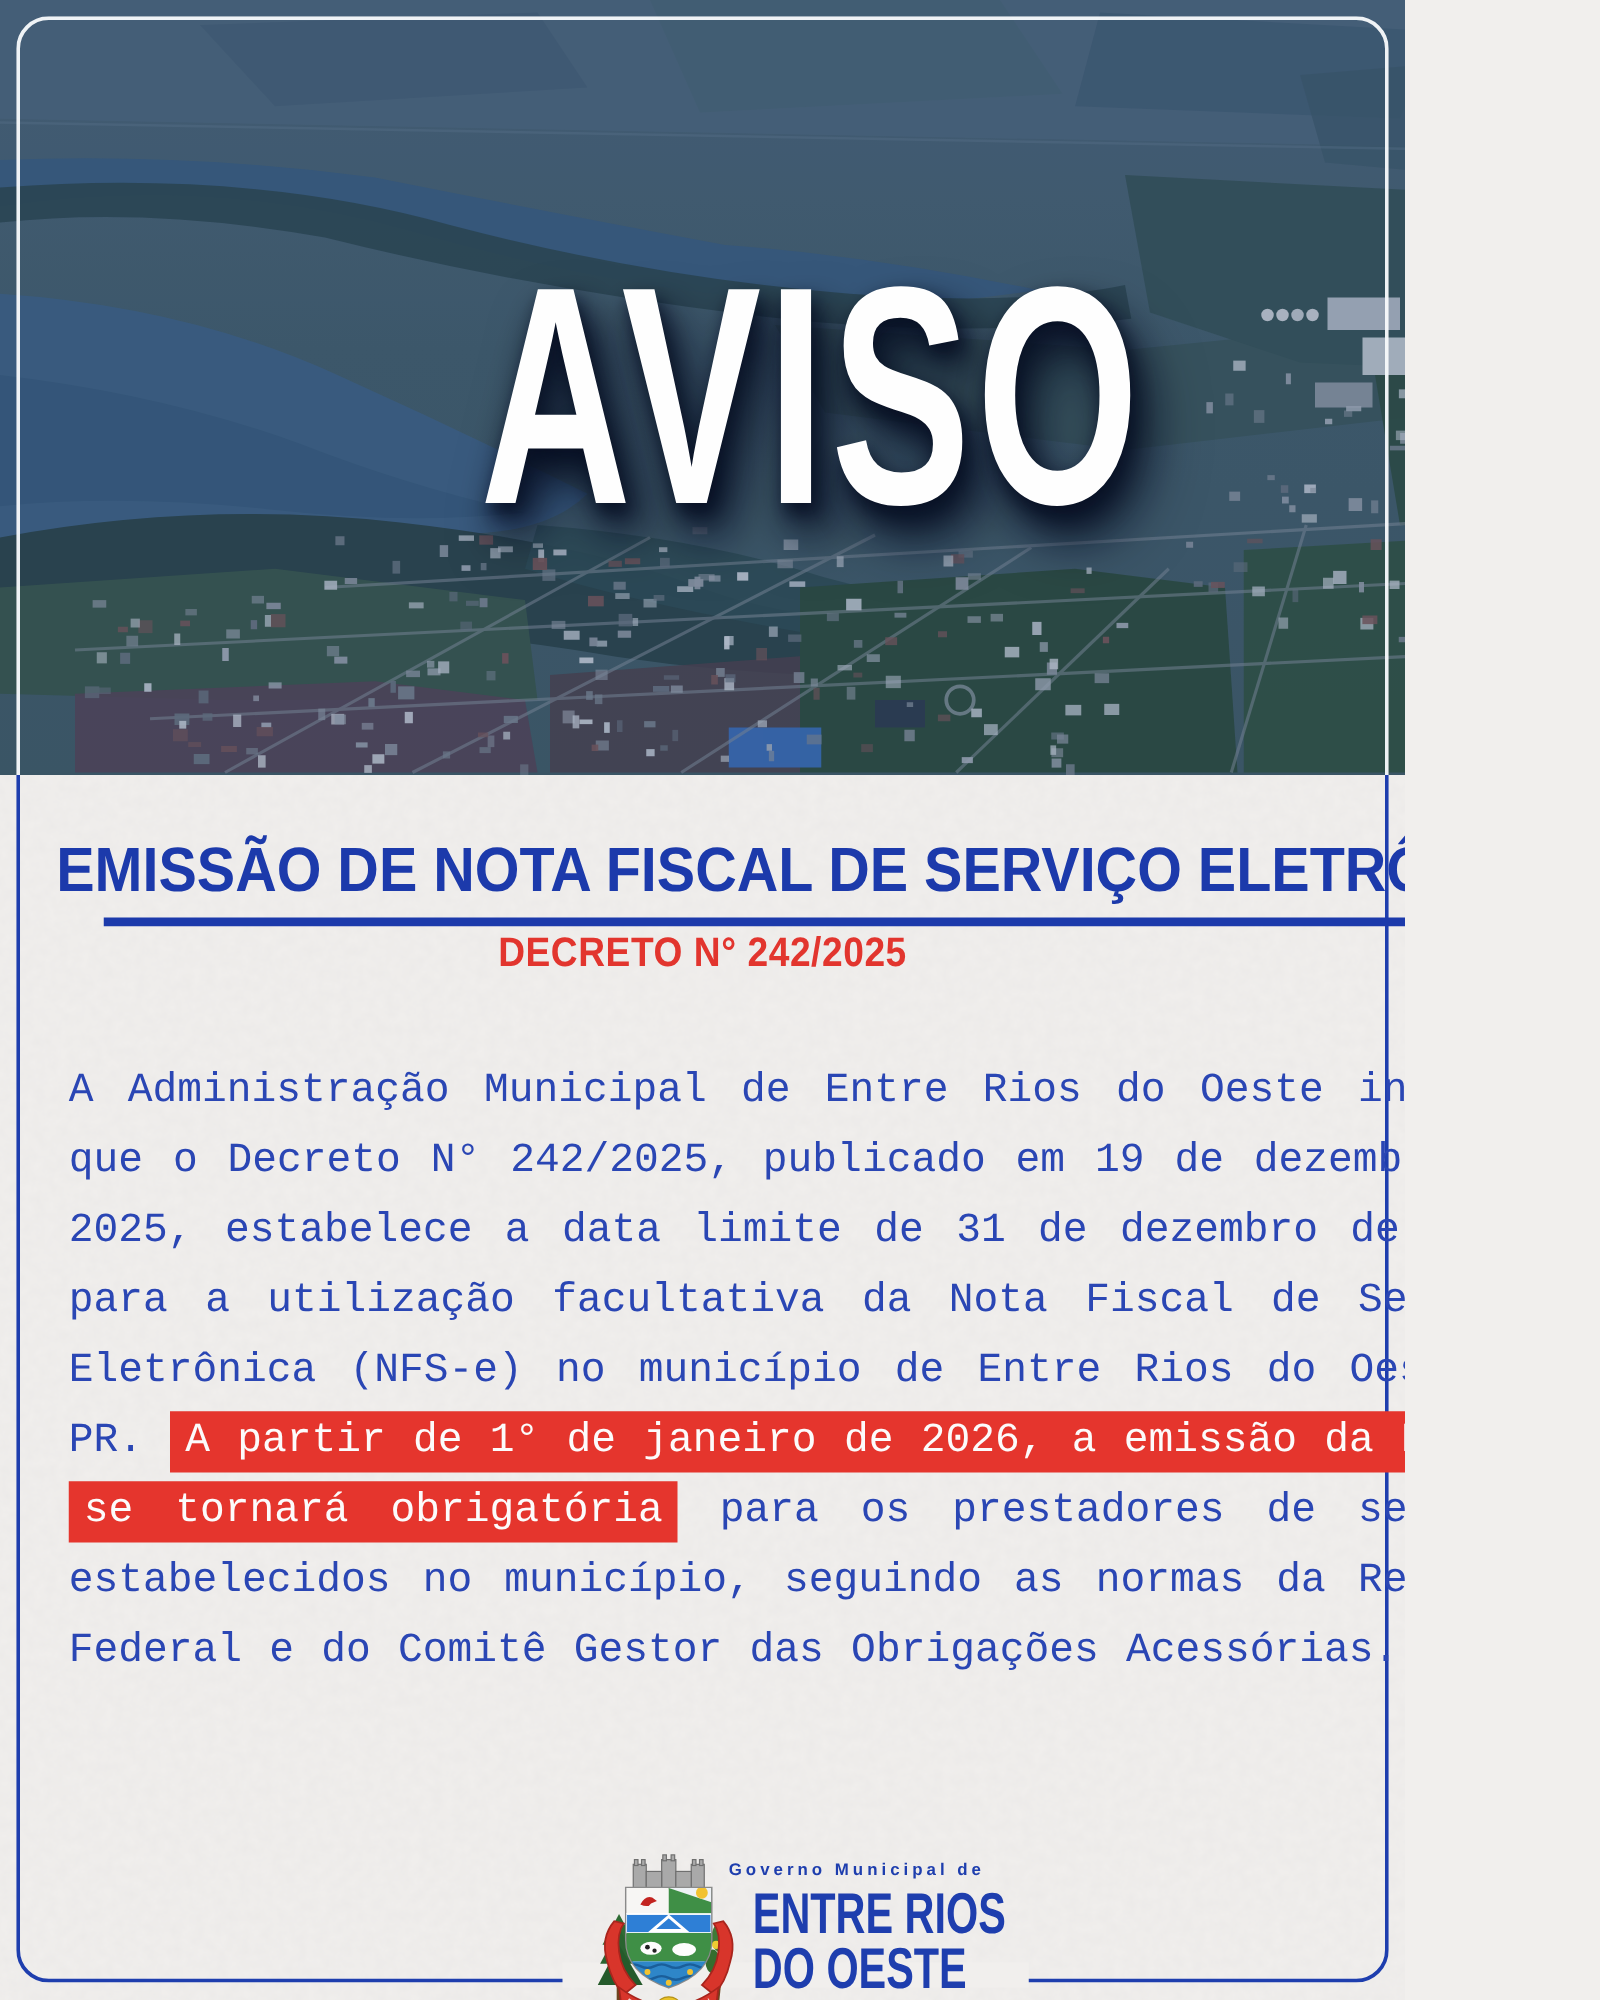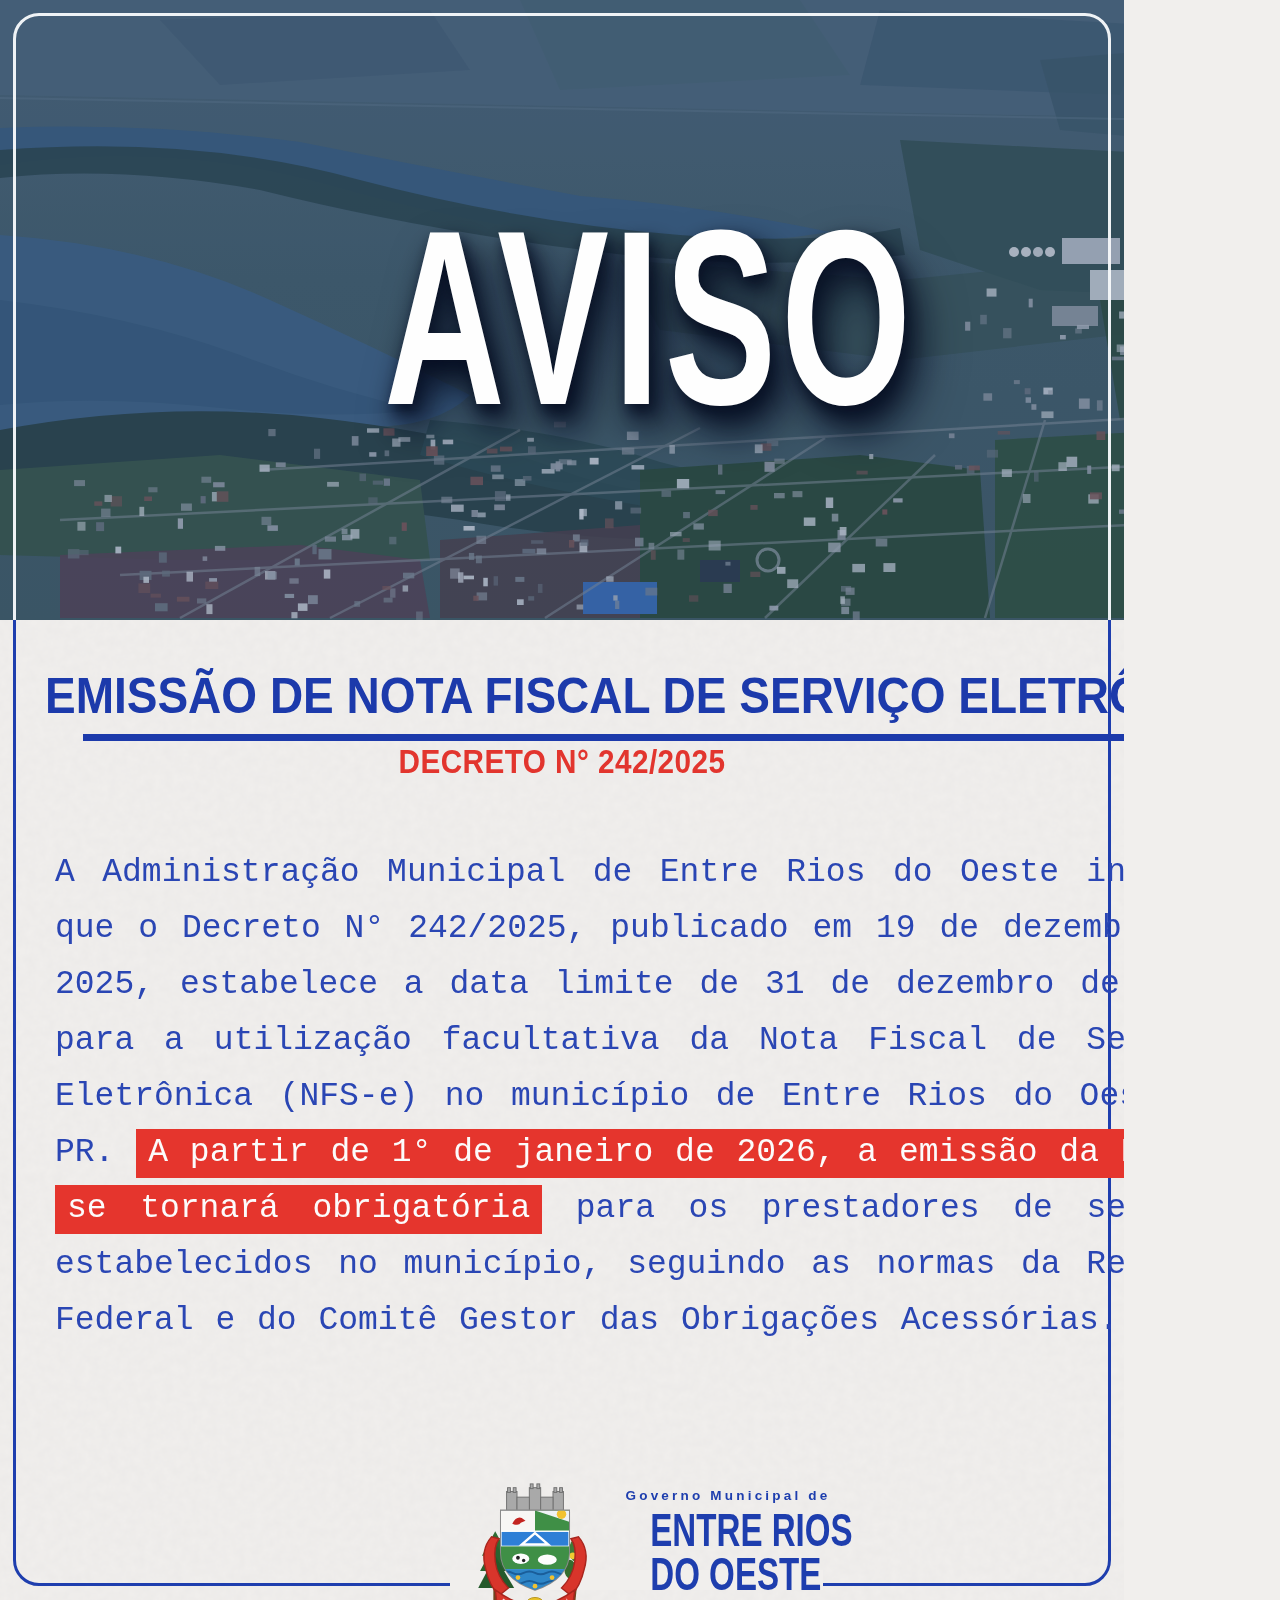--- a/index.html
+++ b/index.html
@@ -71,21 +71,21 @@
     color:var(--body_blue);text-align:center;white-space:nowrap;
   }
   .credit-arrow{
     position:absolute;left:1259px;top:799px;width:0;height:0;
     border-left:4px solid transparent;border-right:4px solid transparent;
     border-top:6px solid var(--body_blue);
   }
 
   
   .crest{position:absolute;left:478px;top:1482px;width:114px;height:142px;}
-  .org{position:absolute;left:620px;top:1488px;width:216px;text-align:center;color:var(--logo_blue);}
+  .org{position:absolute;left:572px;top:1488px;width:216px;text-align:right;color:var(--logo_blue);}
   .org-line1{font-size:13.5px;font-weight:bold;letter-spacing:3.2px;white-space:nowrap;}
   .org-line2,.org-line3{
     font-size:46px;font-weight:bold;line-height:44px;white-space:nowrap;
     transform:scaleX(0.72);transform-origin:50% 50%;
   }
   .org-line2{margin-top:5px;}
 </style>
 </head>
 <body>
 

